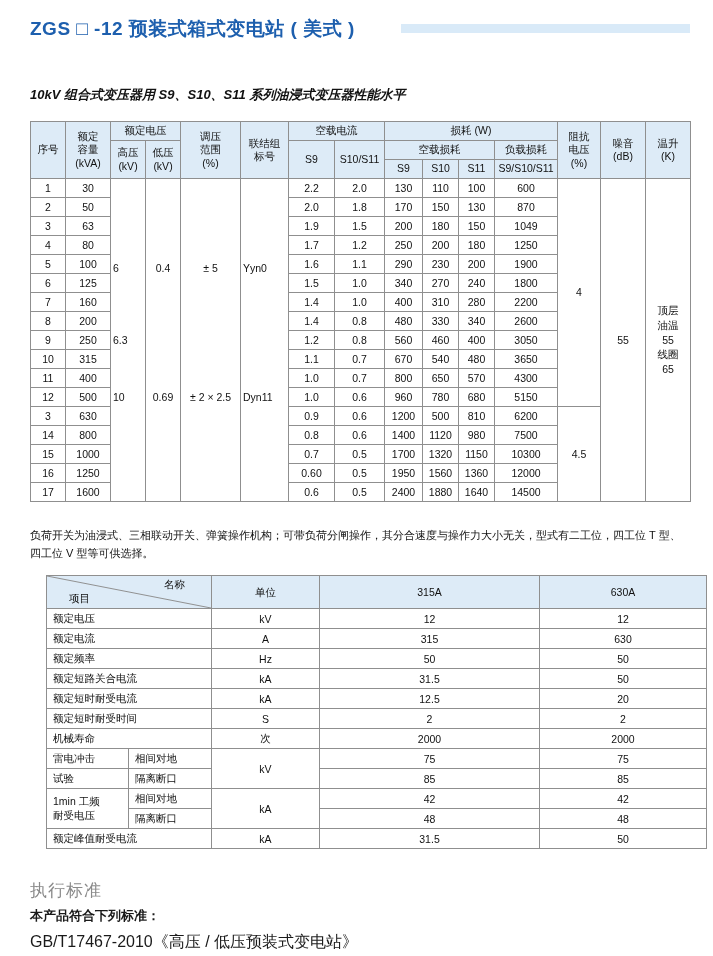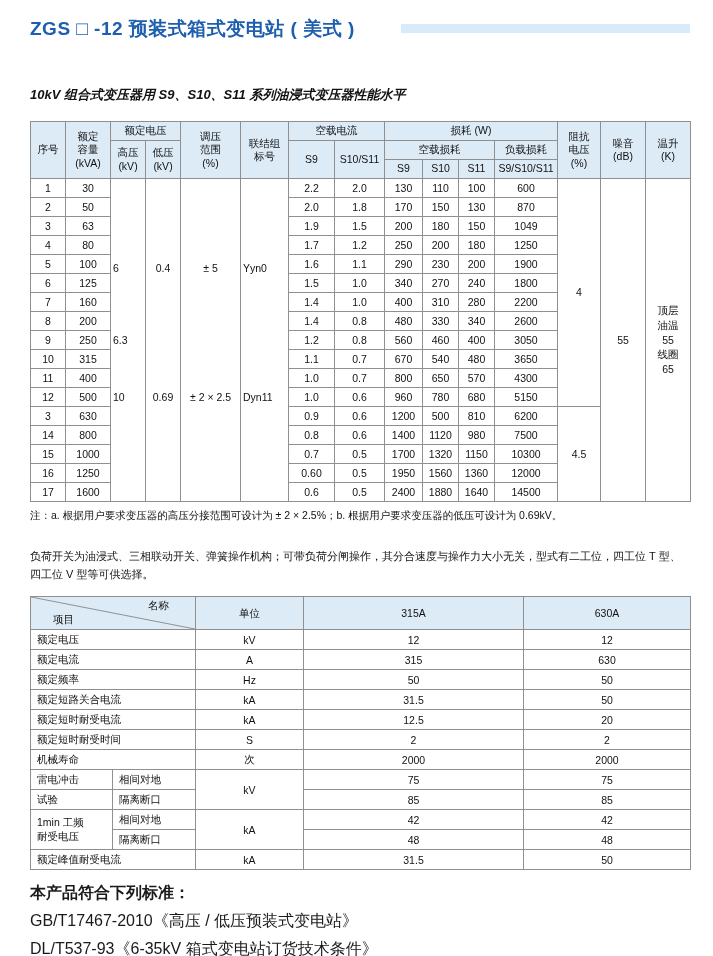--- a/index.html
+++ b/index.html
@@ -29,32 +29,32 @@
   .t1 tbody tr { height:19px; }
   .t1 tbody td { line-height:1; }
   .mcell { position:relative; }
   .mv { position:absolute; left:0; right:0; transform:translateY(-50%); line-height:1; }
   .mv.left { text-align:left; padding-left:2px; }
 
   .note { margin-top:7px; font-size:10.5px; color:#111; }
   .para { margin-top:24px; font-size:11px; line-height:1.65; color:#111; }
 
   
-  .t2 { margin-top:13px; }
+  .t2 { margin-top:13px;margin-left:16px; }
   .t2 thead tr { height:33px; }
   .t2 tbody tr { height:20px; }
   .t2 tbody td.lbl { text-align:left; padding-left:6px; }
   .corner { position:relative; background:#ddebf7; }
   .corner svg { position:absolute; inset:0; width:100%; height:100%; }
   .corner .c-top { position:absolute; top:2px; right:26px; font-size:10.5px; }
   .corner .c-bottom { position:absolute; bottom:3px; left:22px; font-size:10.5px;text-align:right; }
 
   
   .std-head { margin-top:30px; font-size:17px; color:#8a8a8a; letter-spacing:1px; }
-  .std-intro { margin-top:13px; font-size:16px; font-weight:600; }
+  .std-intro { margin-top:5px; font-size:13px; font-weight:600; }
   .std-item { margin-top:7px; font-size:16px; font-weight:500; }
 </style>
 </head>
 <body>
 
 <div class="page">
 
   <div class="title-row">
     <div class="title">ZGS □ -12 预装式箱式变电站 ( 美式 )</div>
     <div class="title-bar"></div>
@@ -311,21 +311,20 @@
           <td>0.6</td>
           <td>0.5</td>
           <td>2400</td>
           <td>1880</td>
           <td>1640</td>
           <td>14500</td>
         </tr>
     </tbody>
   </table>
 
-  <div class="note">注：a. 根据用户要求变压器的高压分接范围可设计为 ± 2 × 2.5%；b. 根据用户要求变压器的低压可设计为 0.69kV。</div>
 
   <div class="para">负荷开关为油浸式、三相联动开关、弹簧操作机构；可带负荷分闸操作，其分合速度与操作力大小无关，型式有二工位，四工位 T 型、四工位 V 型等可供选择。</div>
 
   <table class="t2">
     <colgroup>
       <col style="width:82px">
         <col style="width:83px">
         <col style="width:108px">
       <col style="width:220px">
         <col style="width:167px">
@@ -415,17 +414,18 @@
       </tr>
       <tr>
           <td colspan="2" class="lbl">额定峰值耐受电流</td>
           <td>kA</td>
           <td>31.5</td>
           <td>50</td>
         </tr>
     </tbody>
   </table>
 
+  <div class="std-head">执行标准</div>
   <div class="std-intro">本产品符合下列标准：</div>
   <div class="std-item">GB/T17467-2010《高压 / 低压预装式变电站》</div>
   <div class="std-item">DL/T537-93《6-35kV 箱式变电站订货技术条件》</div>
 
 </div>
 
 </body></html>

